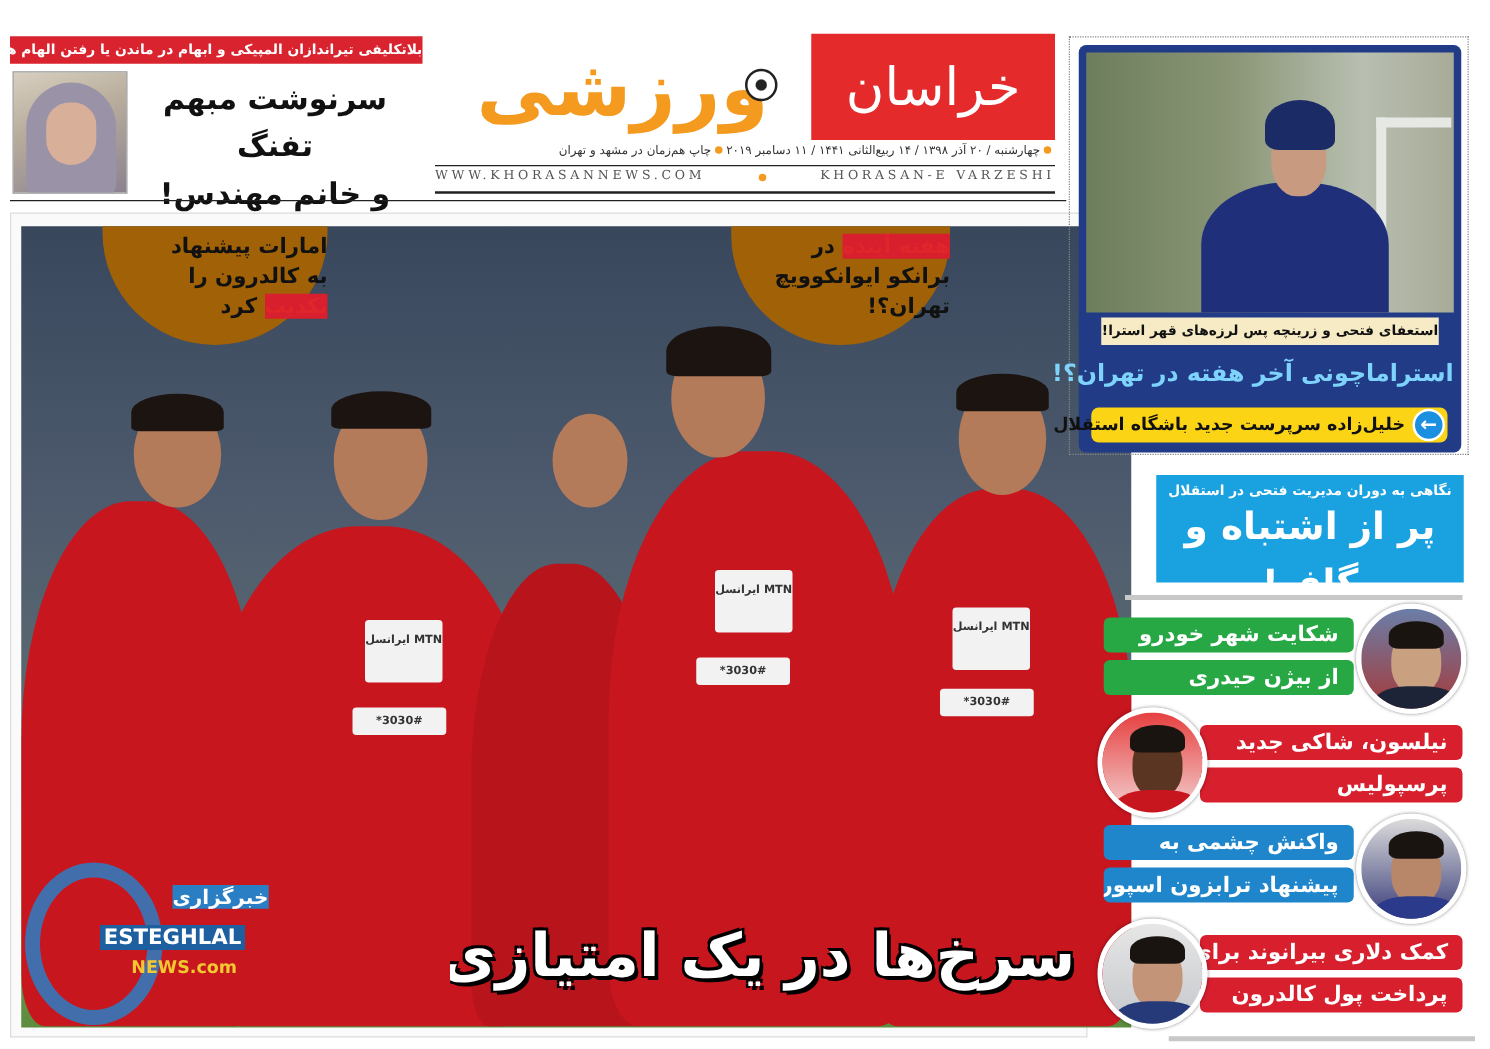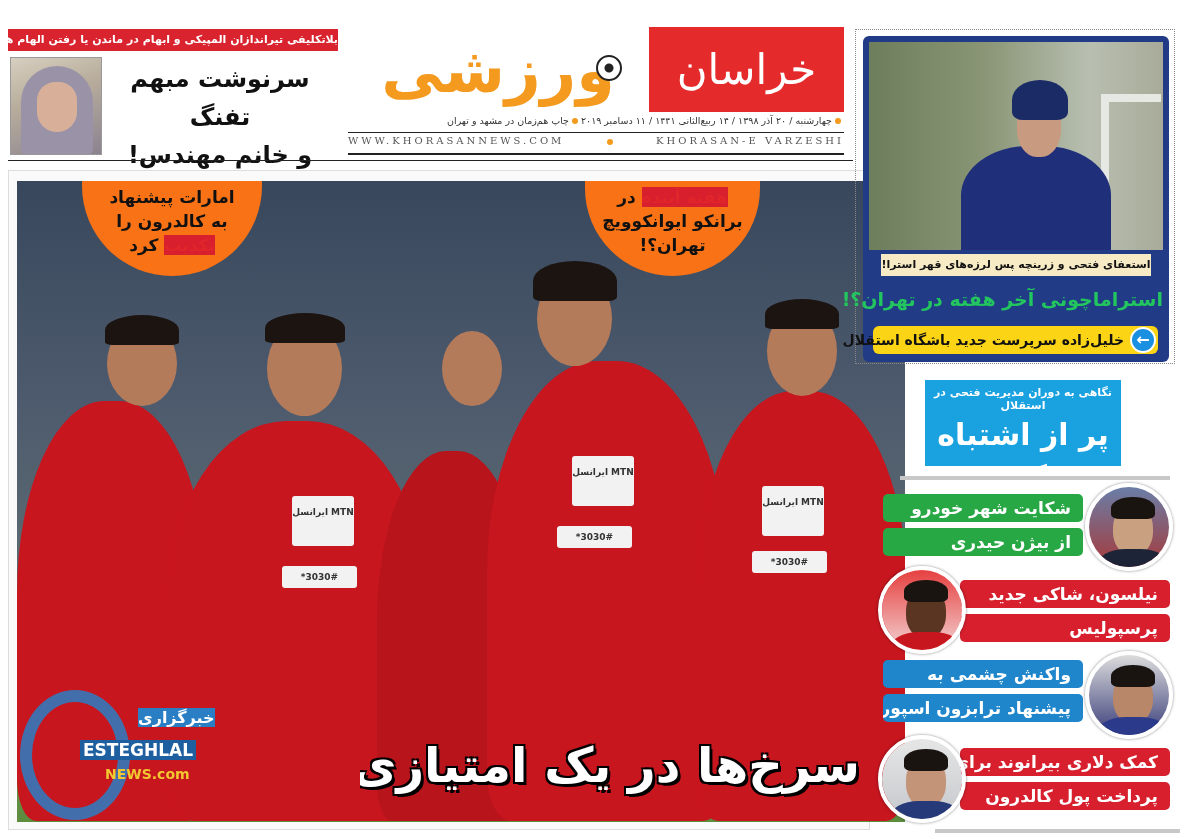--- a/index.html
+++ b/index.html
@@ -27,48 +27,48 @@
   .main-topline{position:absolute;left:8px;top:160px;width:845px;height:1px;background:#222}
 
   
   .main-frame{position:absolute;left:8px;top:170px;width:862px;height:660px;border:1px solid #ddd;background:#fafafa}
   .main-photo{position:absolute;left:17px;top:181px;width:888px;height:641px;overflow:hidden;
     background:linear-gradient(180deg,#38475c 0%,#4e5b6e 35%,#5a6a70 60%,#6f9a52 85%,#5d8c3f 100%)}
   .player{position:absolute;background:#c8161f;border-radius:46% 46% 10% 10%}
   .head{position:absolute;border-radius:50%;background:#b47b5a}
   .hair{position:absolute;border-radius:50% 50% 10% 10%;background:#1c1410}
   .sponsor{position:absolute;background:#f2f2f2;border-radius:3px;font-size:9px;font-weight:bold;color:#333;text-align:center}
-  .bubble{position:absolute;background:#f97316;border-radius:0 0 90px 90px;direction:rtl;text-align:center;font-weight:bold;color:#111}
+  .bubble{position:absolute;background:#a16207;border-radius:0 0 90px 90px;direction:rtl;font-weight:bold;color:#111}
   .bubble .red{color:#e0252b}
   .bubble-left{left:82px;top:181px;width:180px;height:95px;font-size:17px;line-height:24px;padding-top:4px}
   .bubble-right{left:585px;top:181px;width:175px;height:95px;font-size:17px;line-height:24px;padding-top:4px}
   .kicker-yellow{position:absolute;left:208px;top:670px;width:467px;height:40px;background:#fbd416;border:2px solid #fff;border-radius:8px;direction:rtl;text-align:center;font-size:20px;font-weight:bold;line-height:36px;color:#111;box-shadow:0 2px 4px rgba(0,0,0,.4)}
   .main-headline{position:absolute;left:360px;top:725px;width:500px;height:80px;direction:rtl;text-align:right;font-size:48px;font-weight:bold;color:#fff;line-height:80px;white-space:nowrap;overflow:hidden;text-shadow:3px 3px 0 #000,-2px -2px 0 #000,2px -2px 0 #000,-2px 2px 0 #000}
   .watermark{position:absolute;left:20px;top:690px;width:180px;height:130px}
   .wm-circle{position:absolute;left:0;top:0;width:110px;height:130px;border:12px solid #2a7fc4;border-radius:50%;opacity:.85}
   .wm-fa{position:absolute;left:118px;top:18px;font-size:16px;font-weight:bold;color:#fff;background:#2a7fc4;padding:0 0;direction:rtl}
   .wm-en{position:absolute;left:60px;top:50px;font-size:17px;font-weight:bold;color:#fff;background:#1e5fa0;padding:0 3px}
   .wm-news{position:absolute;left:85px;top:76px;font-size:14px;font-weight:bold;color:#f2c830}
 
   
   .rt-box{position:absolute;left:855px;top:29px;width:320px;height:335px;border:1px dotted #888;padding:4px}
   .rt-inner{position:absolute;left:7px;top:6px;width:306px;height:326px;background:#213b87;border-radius:6px}
   .rt-photo{position:absolute;left:6px;top:6px;width:294px;height:208px;overflow:hidden;background:linear-gradient(90deg,#6d7e5c 0%,#8a9676 40%,#b8bfb1 75%,#a8ab98 100%)}
   .rt-goal{position:absolute;left:232px;top:52px;width:60px;height:150px;border:8px solid #e6e8e4;border-right:none;border-bottom:none}
   .rt-coat{position:absolute;left:92px;top:104px;width:150px;height:110px;background:#1f2f7a;border-radius:45% 45% 0 0}
   .rt-face{position:absolute;left:148px;top:55px;width:44px;height:60px;border-radius:45%;background:#c89a80}
   .rt-hat{position:absolute;left:143px;top:38px;width:56px;height:40px;border-radius:50% 50% 20% 20%;background:#1b2b66}
   .rt-kicker{position:absolute;left:18px;top:218px;width:270px;height:22px;background:#f7ebc6;direction:rtl;text-align:center;font-size:11px;font-weight:bold;line-height:22px;color:#111}
-  .rt-headline{position:absolute;left:6px;top:244px;width:294px;height:38px;direction:rtl;text-align:center;color:#22c55e;font-size:19px;font-weight:bold;line-height:38px;white-space:nowrap}
+  .rt-headline{position:absolute;left:6px;top:244px;width:294px;height:38px;direction:rtl;text-align:center;color:#7dd3fc;font-size:19px;font-weight:bold;line-height:38px;white-space:nowrap}
   .rt-link{position:absolute;left:10px;top:290px;width:285px;height:28px;background:#fbd416;border-radius:6px;direction:rtl;display:flex;align-items:center;padding-right:2px}
   .rt-arrow{width:26px;height:26px;border-radius:50%;background:#1b8fe0;border:2px solid #fff;color:#fff;font-size:16px;line-height:22px;text-align:center;font-weight:bold;flex:0 0 auto}
   .rt-link-text{font-size:14px;font-weight:bold;color:#111;padding-right:6px;white-space:nowrap}
 
   
-  .blue-box{position:absolute;left:925px;top:380px;width:196px;height:86px;background:#1aa1e0;direction:rtl;text-align:center;color:#fff}
+  .blue-box{position:absolute;left:925px;top:380px;width:246px;height:86px;background:#1aa1e0;direction:rtl;text-align:center;color:#fff}
   .blue-kicker{font-size:11px;font-weight:bold;margin-top:6px}
   .blue-head{font-size:30px;font-weight:bold;line-height:46px}
 
   .side-div{position:absolute;left:900px;top:476px;width:270px;height:4px;background:#c8c8c8}
 
   
   .pill{position:absolute;height:28px;border-radius:5px;direction:rtl;color:#fff;font-size:17px;font-weight:bold;line-height:28px;padding-right:12px;white-space:nowrap;overflow:hidden}
   .green{background:#28a845}
   .red{background:#d71f2e}
   .blue{background:#1f86cc}

